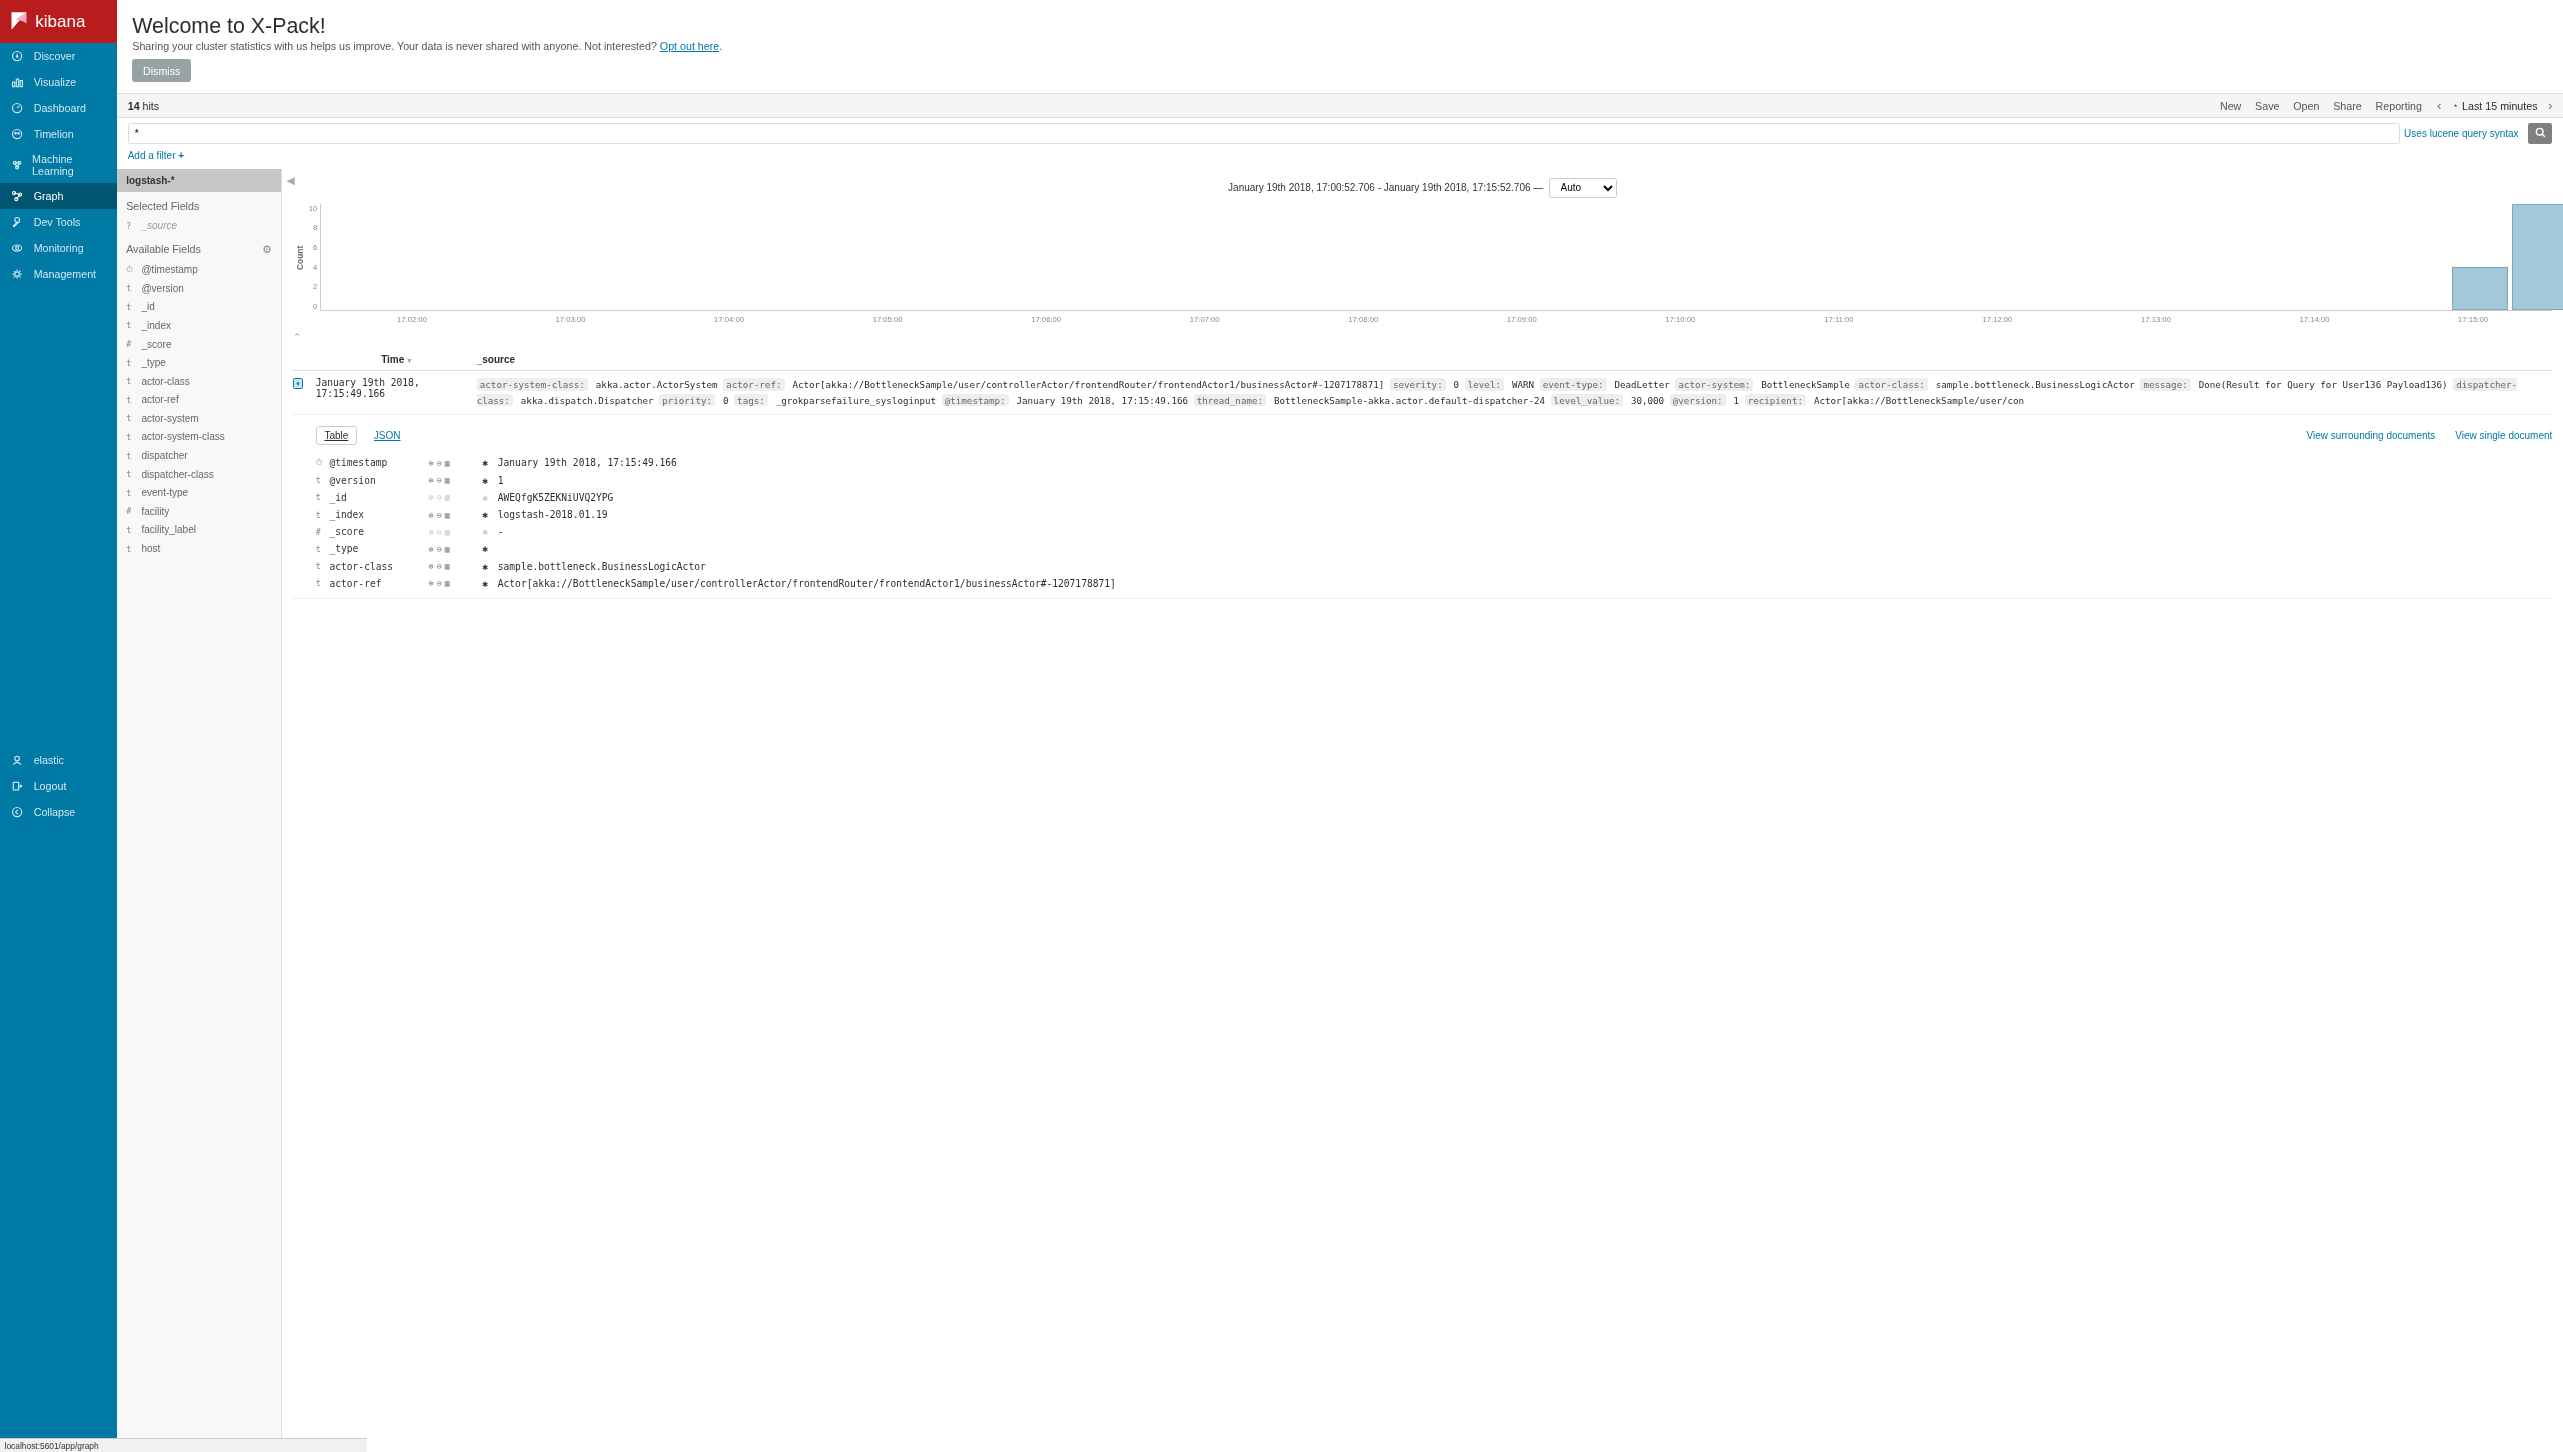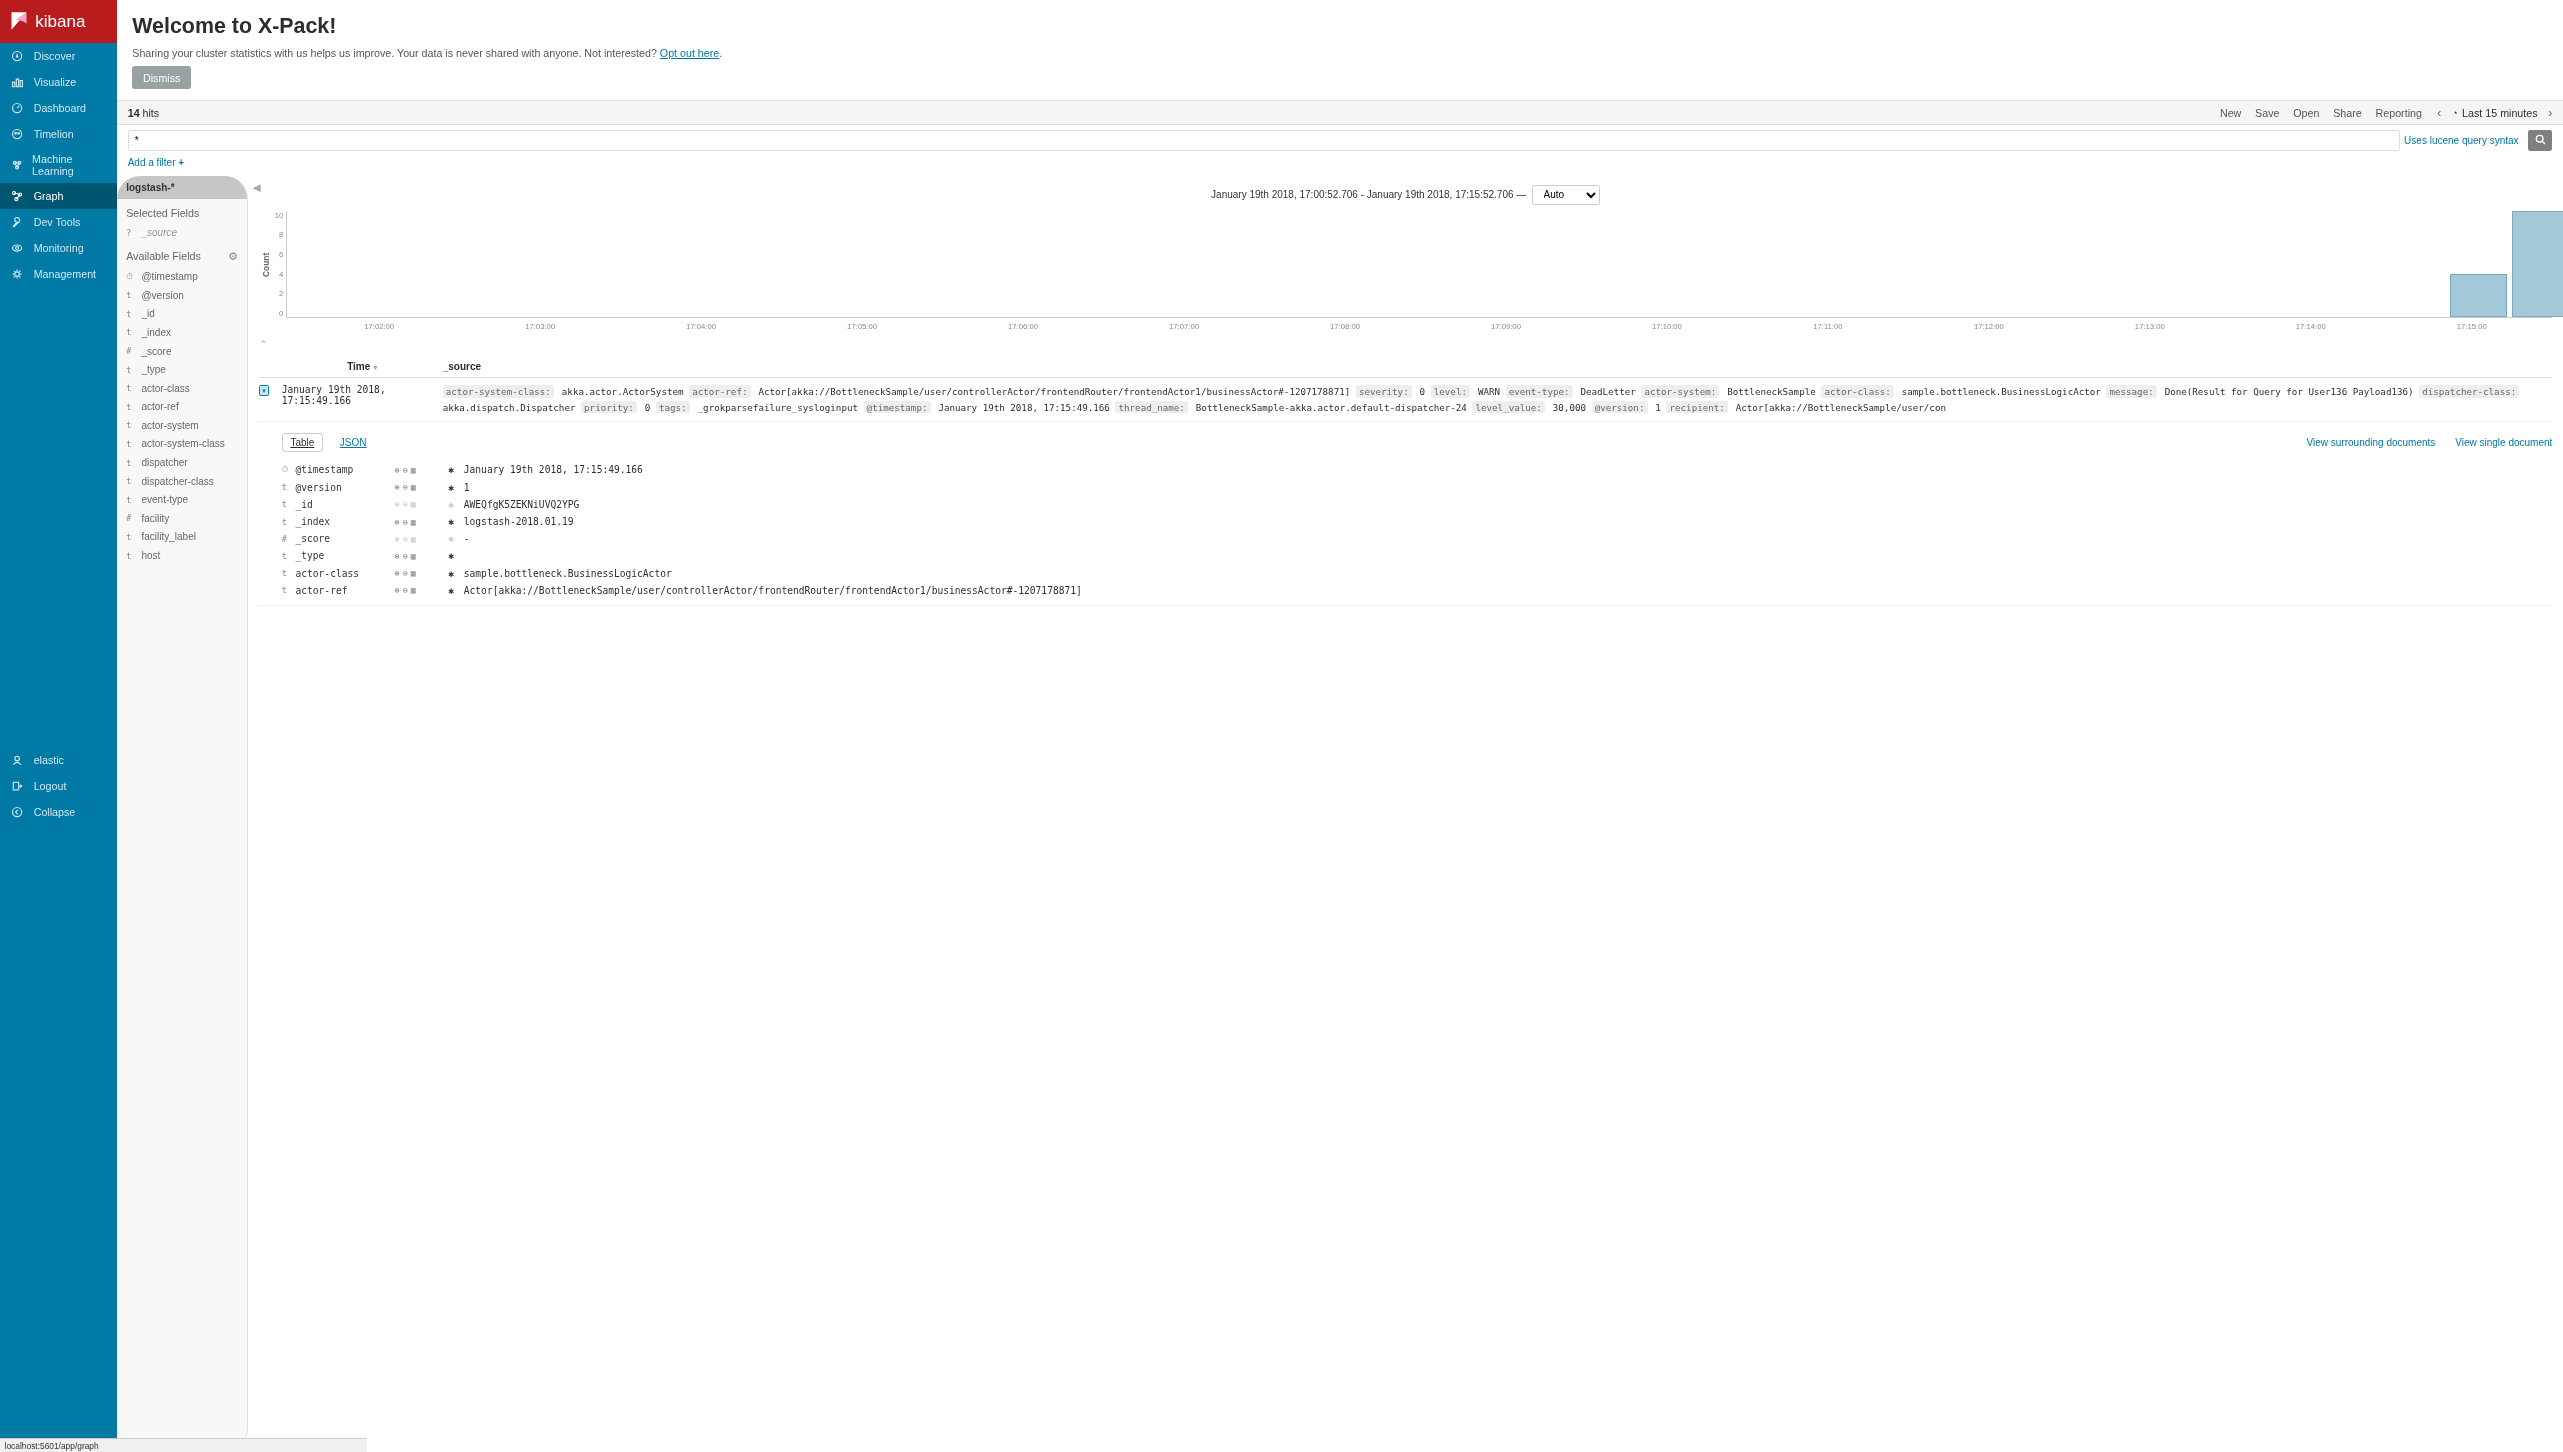--- a/index.html
+++ b/index.html
@@ -16,21 +16,21 @@
 .nav-item.active { background: #005571; color: #fff; }
 .nav-item .nav-icon { width: 13.8px; height: 13.8px; display: inline-flex; align-items: center; justify-content: center; }
 .nav-item .nav-icon svg { width: 12.2px; height: 12.2px; stroke: currentColor; fill: none; stroke-width: 1.5; }
 .nav-item.active .nav-icon svg { stroke: #fff; }
 .nav-bottom { margin-top: auto; }
 .status-bar { position: fixed; bottom: 0; left: 0; width: 367px; background: #f1f1f1; border-top: 0.8px solid #ccc; font-size: 8.4px; padding: 1.5px 4.6px; color: #333; }
 
 
 .main { flex: 1; display: flex; flex-direction: column; overflow: hidden; }
 .banner { padding: 13.8px 15.3px 10.7px; }
-.banner h1 { font-size: 21.4px; font-weight: 700; margin-bottom: 8px; }
+.banner h1 { font-size: 21.4px; font-weight: 400; margin-bottom: 1px; }
 .banner p { font-size: 10.7px; color: #555; margin-bottom: 7.7px; }
 .banner a { color: #0079a5; text-decoration: underline; }
 .dismiss-btn { background: #98a2a2; color: #fff; border: none; padding: 5.4px 10.7px; border-radius: 3.1px; font-size: 10.7px; cursor: pointer; }
 
 .toolbar { background: #f5f5f5; border-top: 0.8px solid #ddd; border-bottom: 0.8px solid #ddd; display: flex; align-items: center; padding: 4.6px 10.7px; font-size: 10.7px; }
 .toolbar .hits { flex: 1; }
 .toolbar .hits b { font-weight: 700; }
 .toolbar .menu { display: flex; gap: 13.8px; align-items: center; color: #555; }
 .toolbar .menu span { cursor: pointer; }
 .toolbar .arrow { font-size: 12.2px; color: #666; cursor: pointer; }
@@ -40,21 +40,21 @@
 .searchbar input { flex: 1; border: 0.8px solid #ddd; padding: 3.1px 6.1px; font-size: 10px; border-radius: 2.3px; height: 21.4px; }
 .searchbar .syntax-link { color: #0079a5; font-size: 10px; margin-right: 4.6px; cursor: pointer; }
 .searchbar .search-btn { background: #808080; color: #fff; border: none; width: 24.5px; height: 21.4px; border-radius: 2.3px; cursor: pointer; display: flex; align-items: center; justify-content: center; }
 
 .filterbar { padding: 3.1px 10.7px 7.7px; font-size: 10px; }
 .filterbar a { color: #0079a5; cursor: pointer; }
 
 .content { flex: 1; display: flex; overflow: hidden; }
 
 
-.fields-panel { width: 131px; background: #f8f8f8; overflow-y: auto; border-right: 0.8px solid #e0e0e0; font-size: 10px; border-radius: 23px; }
+.fields-panel { width: 165px; background: #f8f8f8; overflow-y: auto; border-right: 0.8px solid #e0e0e0; font-size: 10px; }
 .index-header { background: #c6c6c6; padding: 6.1px 9.2px; font-weight: 600; color: #333; }
 .section-title { padding: 7.7px 9.2px 4.6px; font-size: 10.7px; color: #666; font-weight: 400; display: flex; justify-content: space-between; align-items: center; }
 .section-title .gear { color: #888; cursor: pointer; }
 .field-row { display: flex; align-items: center; gap: 6.1px; padding: 3.8px 9.2px; cursor: pointer; color: #555; }
 .field-type { width: 9.2px; font-family: monospace; font-size: 8.4px; color: #888; }
 .field-name { font-size: 10px; color: #666; }
 .field-row.italic .field-name { font-style: italic; color: #999; }
 
 
 .results { flex: 1; overflow-y: auto; padding: 6.1px 10.7px; position: relative; }

